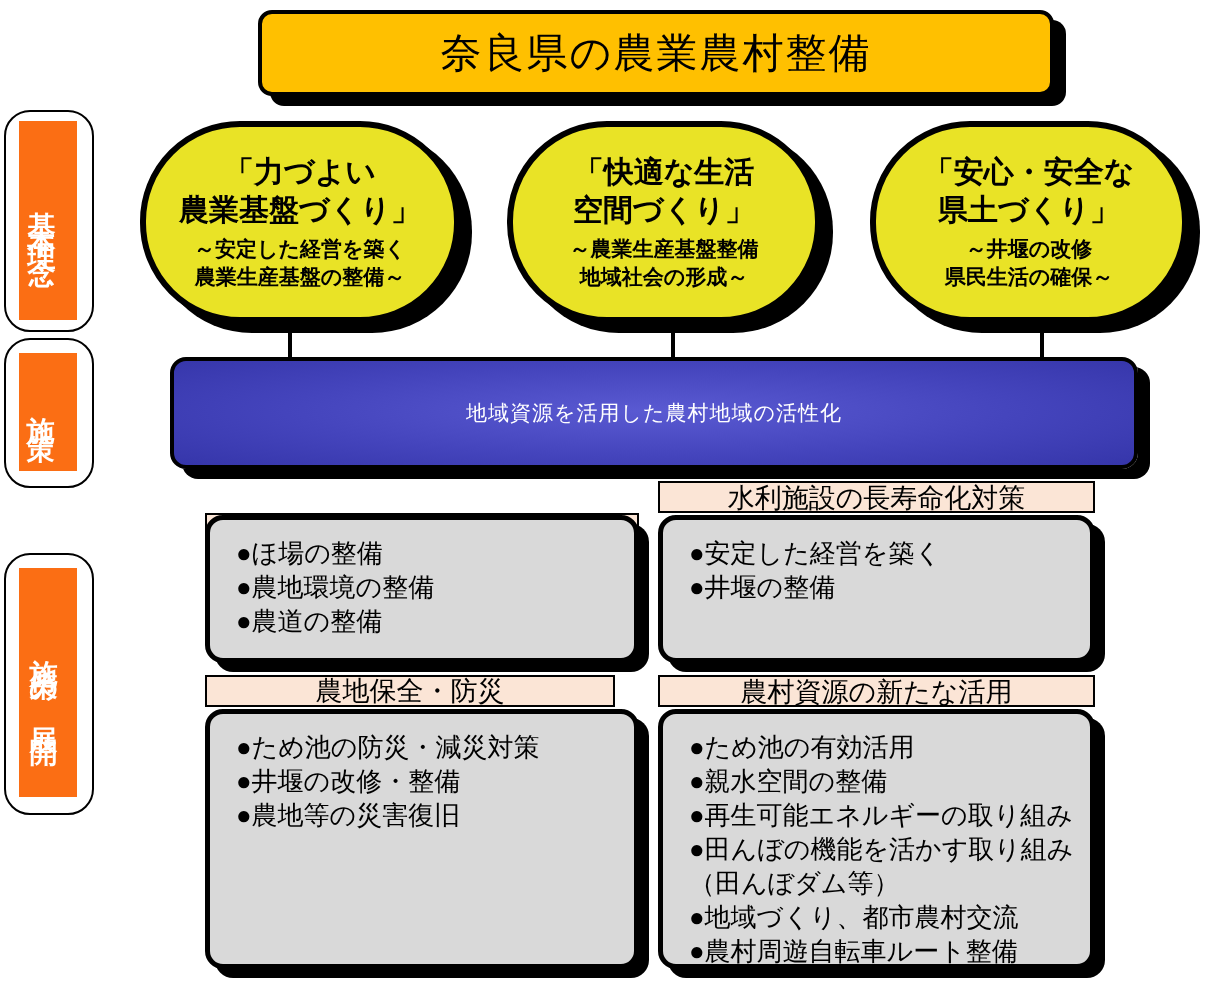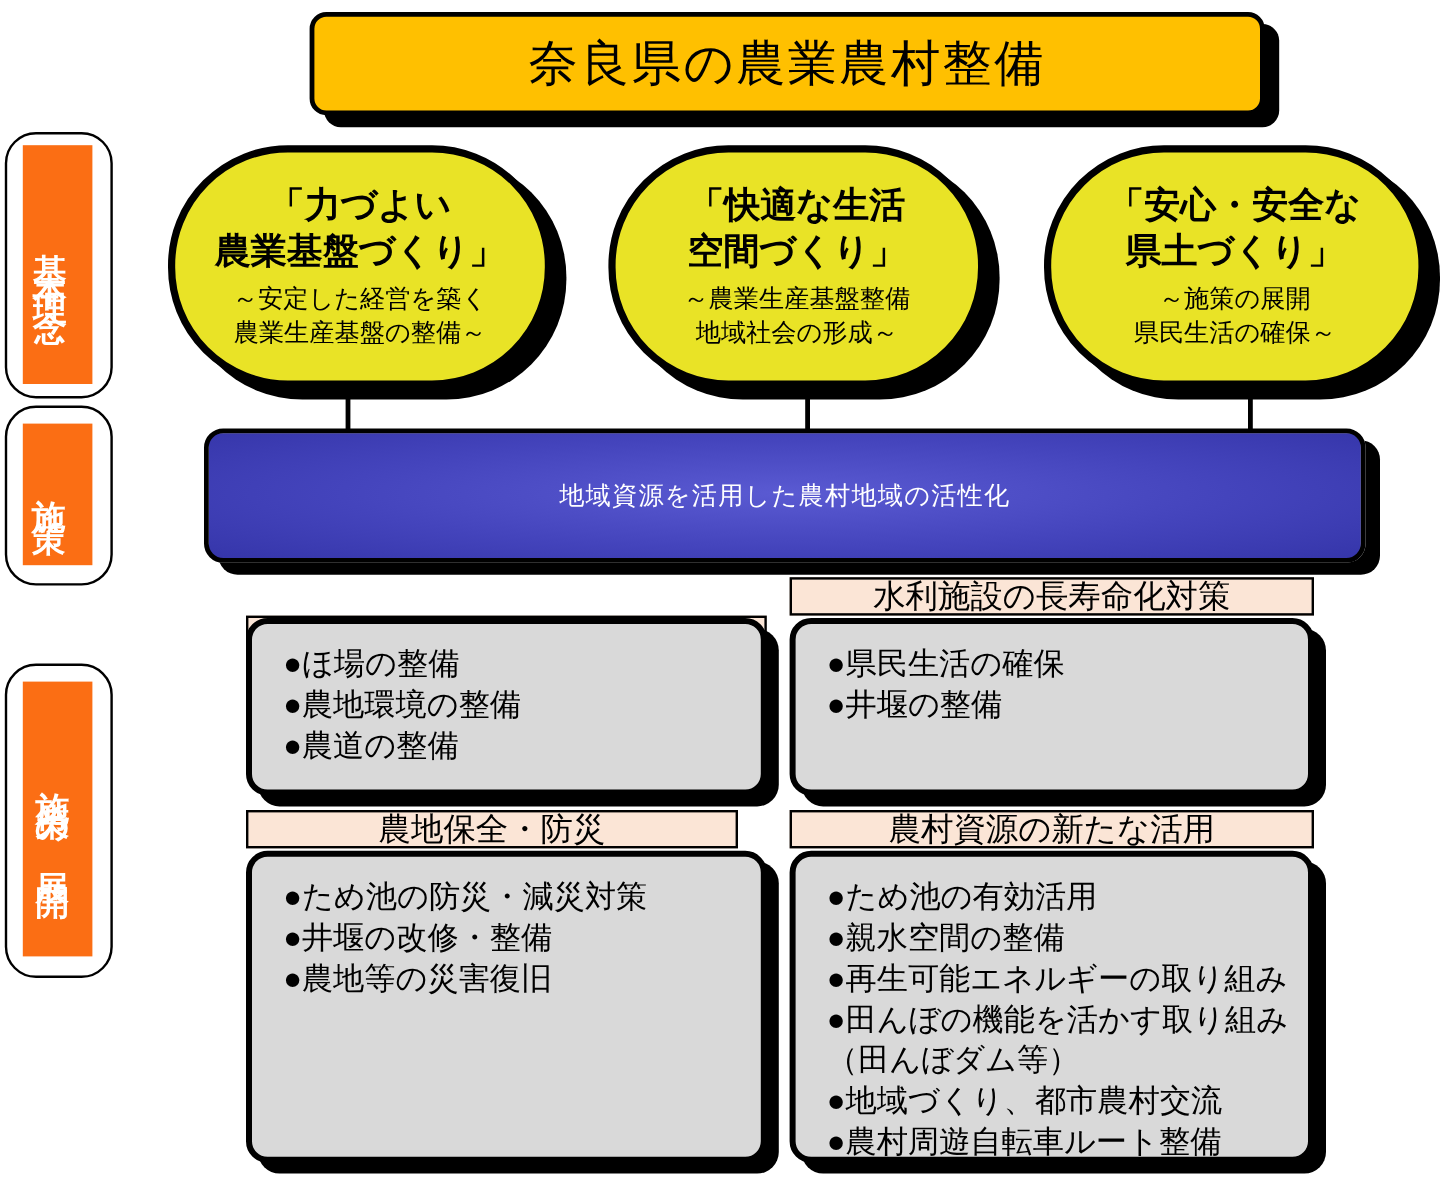--- a/index.html
+++ b/index.html
@@ -42,21 +42,21 @@
     position:absolute;top:121px;height:202px;box-sizing:border-box;
     background:#E9E326;border:6px solid #000;border-radius:100px;
     box-shadow:12px 10px 0 #000;
     display:flex;flex-direction:column;align-items:center;justify-content:center;
     text-align:center;
   }
   .b1{left:140px;width:320px;}
   .b2{left:507px;width:314px;}
   .b3{left:870px;width:318px;}
   .b-title{font-size:30px;font-weight:600;line-height:1.25;}
-  .b-sub{font-size:21px;font-weight:400;line-height:1.3;margin-top:8px;}
+  .b-sub{font-size:21px;font-weight:700;line-height:1.3;margin-top:8px;}
   
   .conn{position:absolute;top:323px;width:4px;height:36px;background:#000;}
   .c1{left:288px;} .c2{left:671px;} .c3{left:1040px;}
   
   .policy-banner{
     position:absolute;left:170px;top:357px;width:968px;height:112px;box-sizing:border-box;
     border:4px solid #000;border-radius:16px;box-shadow:12px 10px 0 #000;
     background:radial-gradient(ellipse 70% 80% at 50% 48%, #5A5AD2 0%, #4444BC 55%, #3434A8 100%);
     display:flex;align-items:center;justify-content:center;
     color:#fff;font-size:21px;letter-spacing:1px;
@@ -128,21 +128,21 @@
       <span>地域社会の形成～</span>
     </div>
   </div>
 
   <div class="bubble b3">
     <div class="b-title">
       <span>「安心・安全な</span><br>
       <span>県土づくり」</span>
     </div>
     <div class="b-sub">
-      <span>～施策の展開</span><br>
+      <span>～井堰の改修</span><br>
       <span>県民生活の確保～</span>
     </div>
   </div>
 
   <div class="conn c1"></div>
   <div class="conn c2"></div>
   <div class="conn c3"></div>
 
   <div class="policy-banner">地域資源を活用した農村地域の活性化</div>
 
@@ -151,21 +151,21 @@
   <div class="sec-header h3">農地保全・防災</div>
   <div class="sec-header h4">農村資源の新たな活用</div>
 
   <div class="sec-box x1">
     <div class="item">●ほ場の整備</div>
     <div class="item">●農地環境の整備</div>
     <div class="item">●農道の整備</div>
   </div>
 
   <div class="sec-box x2">
-    <div class="item">●県民生活の確保</div>
+    <div class="item">●安定した経営を築く</div>
     <div class="item">●井堰の整備</div>
   </div>
 
   <div class="sec-box x3">
     <div class="item">●ため池の防災・減災対策</div>
     <div class="item">●井堰の改修・整備</div>
     <div class="item">●農地等の災害復旧</div>
   </div>
 
   <div class="sec-box x4">

